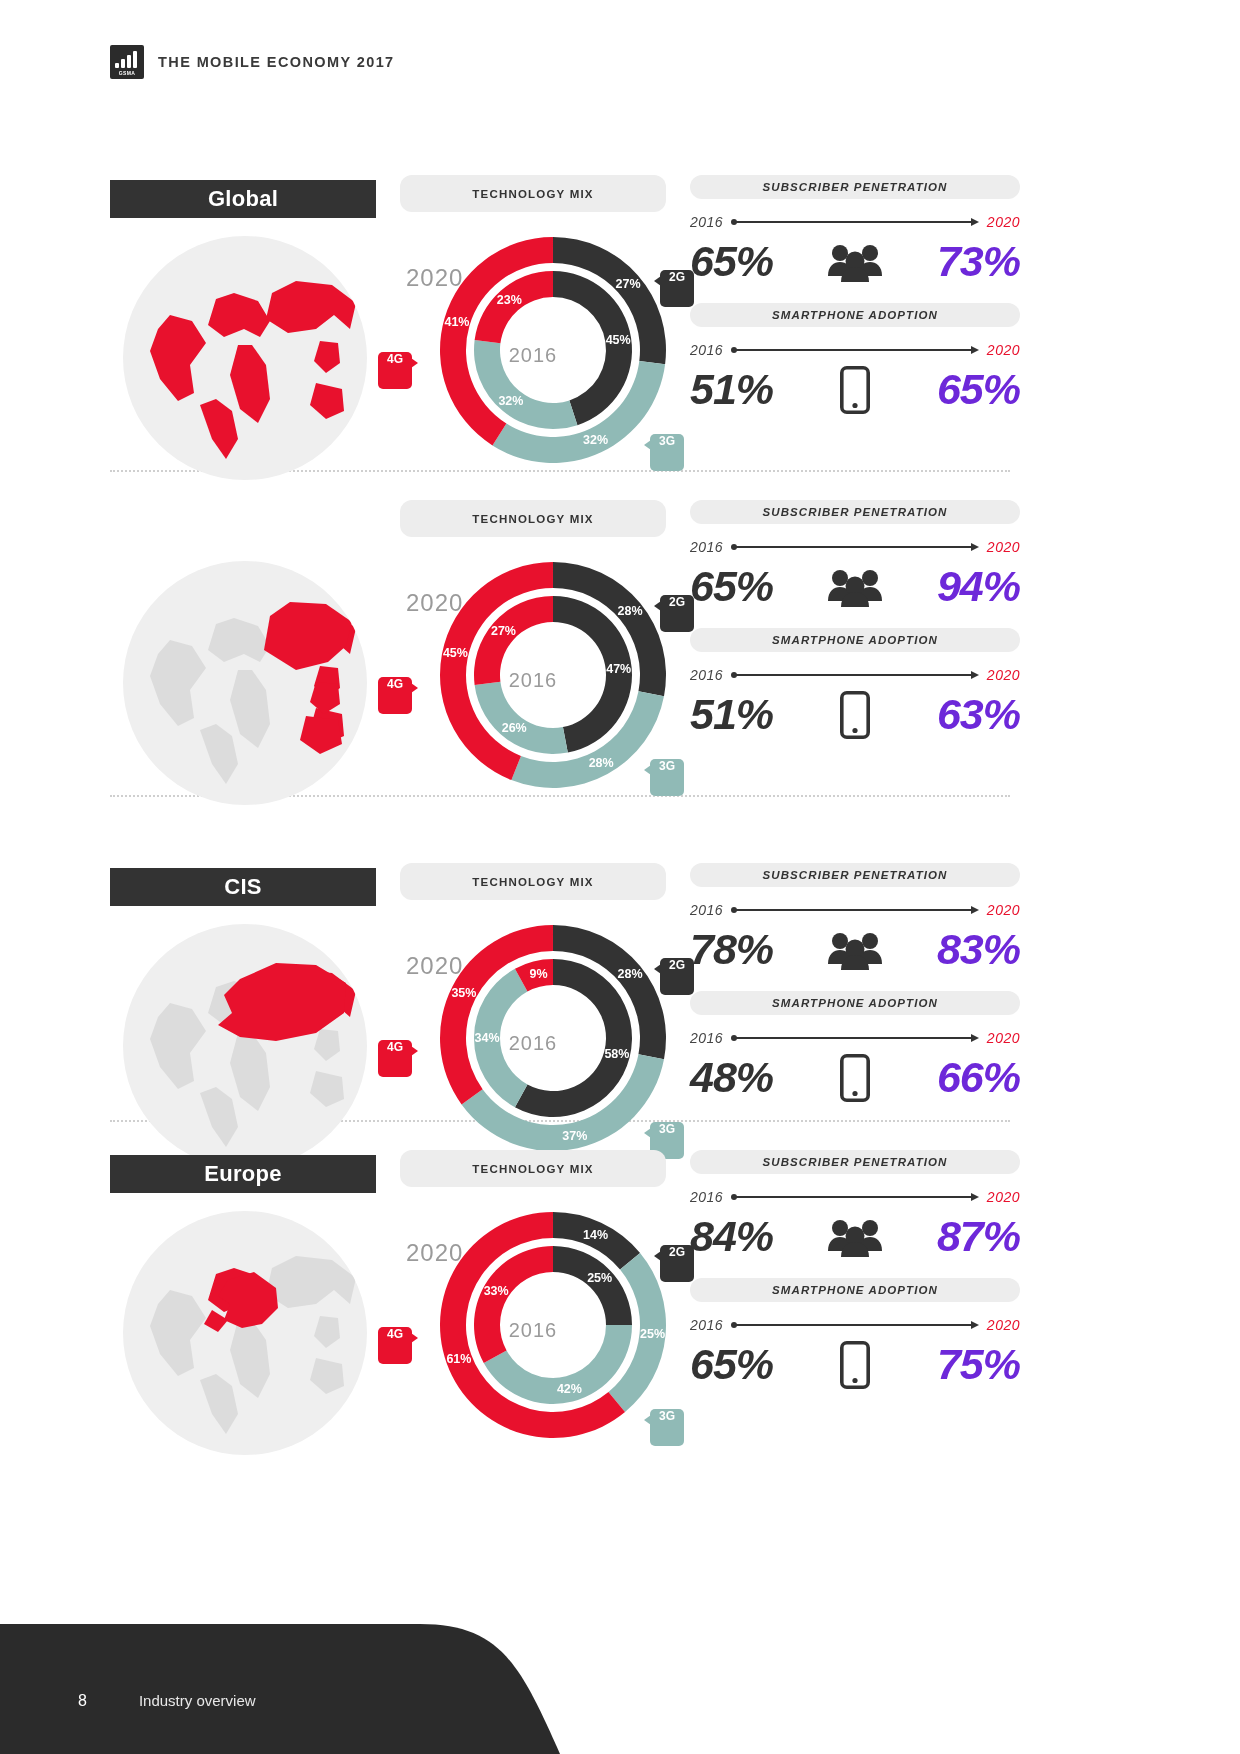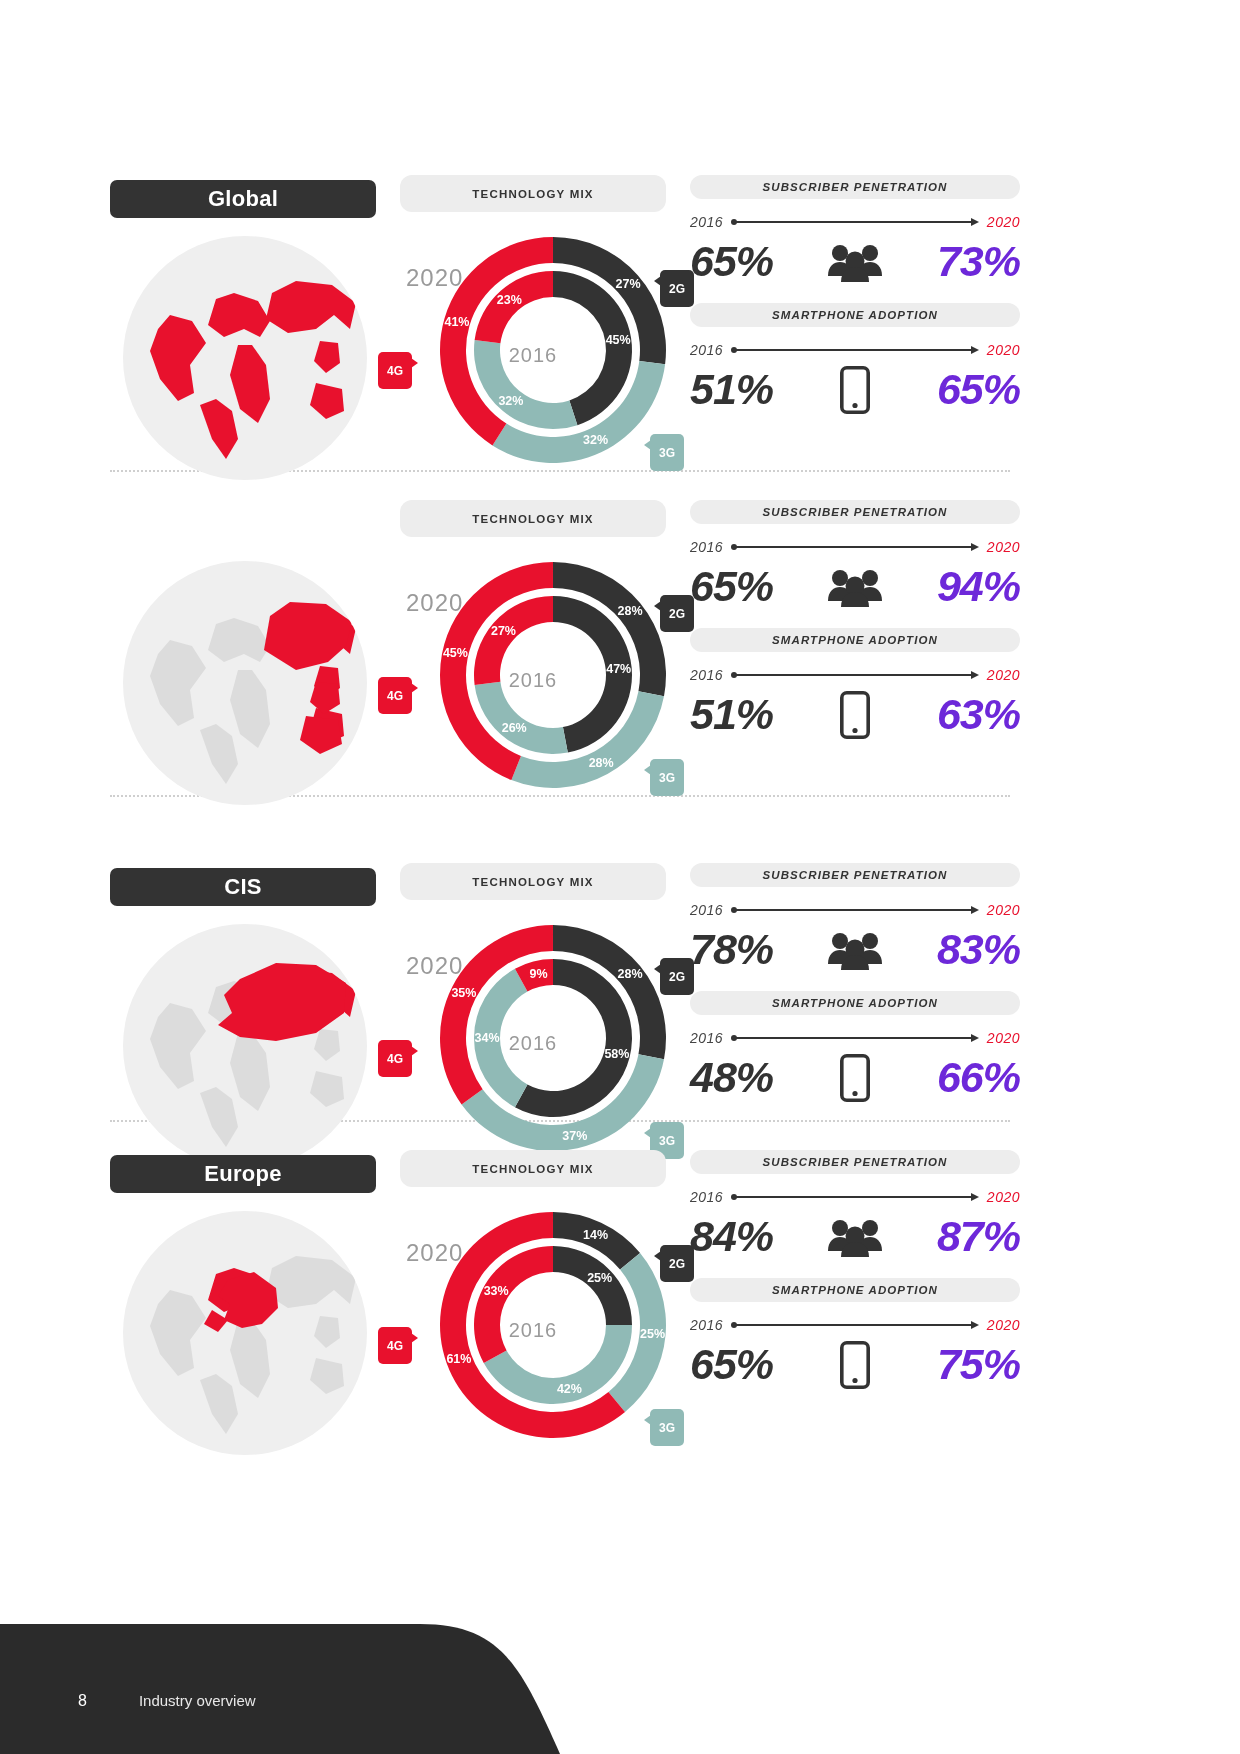--- a/index.html
+++ b/index.html
@@ -41,21 +41,21 @@
     position:absolute; left:110px; width:900px; height:0;
     border-top:2px dotted #cfcfcf;
   }
   .divider[data-d="0"]{ top:470px; }
   .divider[data-d="1"]{ top:795px; }
   .divider[data-d="2"]{ top:1120px; }
 
   
   .region-tab {
     position:absolute; left:110px; top:5px; width:266px; height:38px;
-    background:#333333; border-radius:7px;
+    background:#333333; border-radius:0;
     display:flex; align-items:center; justify-content:center;
   }
   .region-tab span { color:#fff; font-size:22px; font-weight:700; letter-spacing:.3px; }
 
   
   .map-wrap { position:absolute; left:120px; top:58px; width:250px; height:250px; }
   .map-wrap svg { width:250px; height:250px; display:block; }
 
   
   .tm { position:absolute; left:400px; top:0; width:266px; height:325px; }
@@ -68,22 +68,22 @@
   .donut-box svg { position:absolute; left:33px; top:8px; width:240px; height:240px; }
   .yr2020 {
     position:absolute; left:6px; top:42px; font-size:24px; color:#9a9a9a;
     letter-spacing:1px; font-weight:400;
   }
   .yr2016 {
     position:absolute; left:0; right:0; top:122px; text-align:center;
     font-size:20px; color:#9a9a9a; letter-spacing:1px;
   }
   .tag {
-    position:absolute; height:37px; padding:15px 9px; border-radius:5px;
-    display:flex; align-items:center; justify-content:center;
+    position:absolute; height:37px; padding:0 9px; border-radius:5px;
+    display:flex; justify-content:center;
     font-size:12px; font-weight:600; color:#fff;
   }
   .tag.t2g { background:#333333; }
   .tag.t3g { background:#90bab6; }
   .tag.t4g { background:#e8112d; }
   .tag-4g { left:-22px; top:130px; }
   .tag-2g { right:-28px; top:48px; }
   .tag-3g { right:-18px; top:212px; }
   .tag.t4g:after {
     content:""; position:absolute; right:-6px; top:6px;
@@ -141,20 +141,30 @@
     position:absolute; left:78px; bottom:44px; display:flex; align-items:baseline; gap:52px;
   }
   .pg-num { font-size:16px; color:#ffffff; font-weight:400; }
   .pg-lbl { font-size:15px; color:#e8e8e8; font-weight:400; }
 </style>
 </head>
 <body>
 
 <div class="page">
 
+  <div class="header">
+    <div class="logo-mark">
+      <i></i>
+        <i></i>
+        <i></i>
+        <i></i>
+        <b>GSMA</b>
+    </div>
+    <div class="header-title">THE MOBILE ECONOMY 2017</div>
+  </div>
 
   <div class="divider" data-d="0"></div>
   <div class="divider" data-d="1"></div>
   <div class="divider" data-d="2"></div>
 
   <div id="rows-host">
       <div class="row" data-row="0">
         <div class="region-tab">
           <span>Global</span>
         </div>

